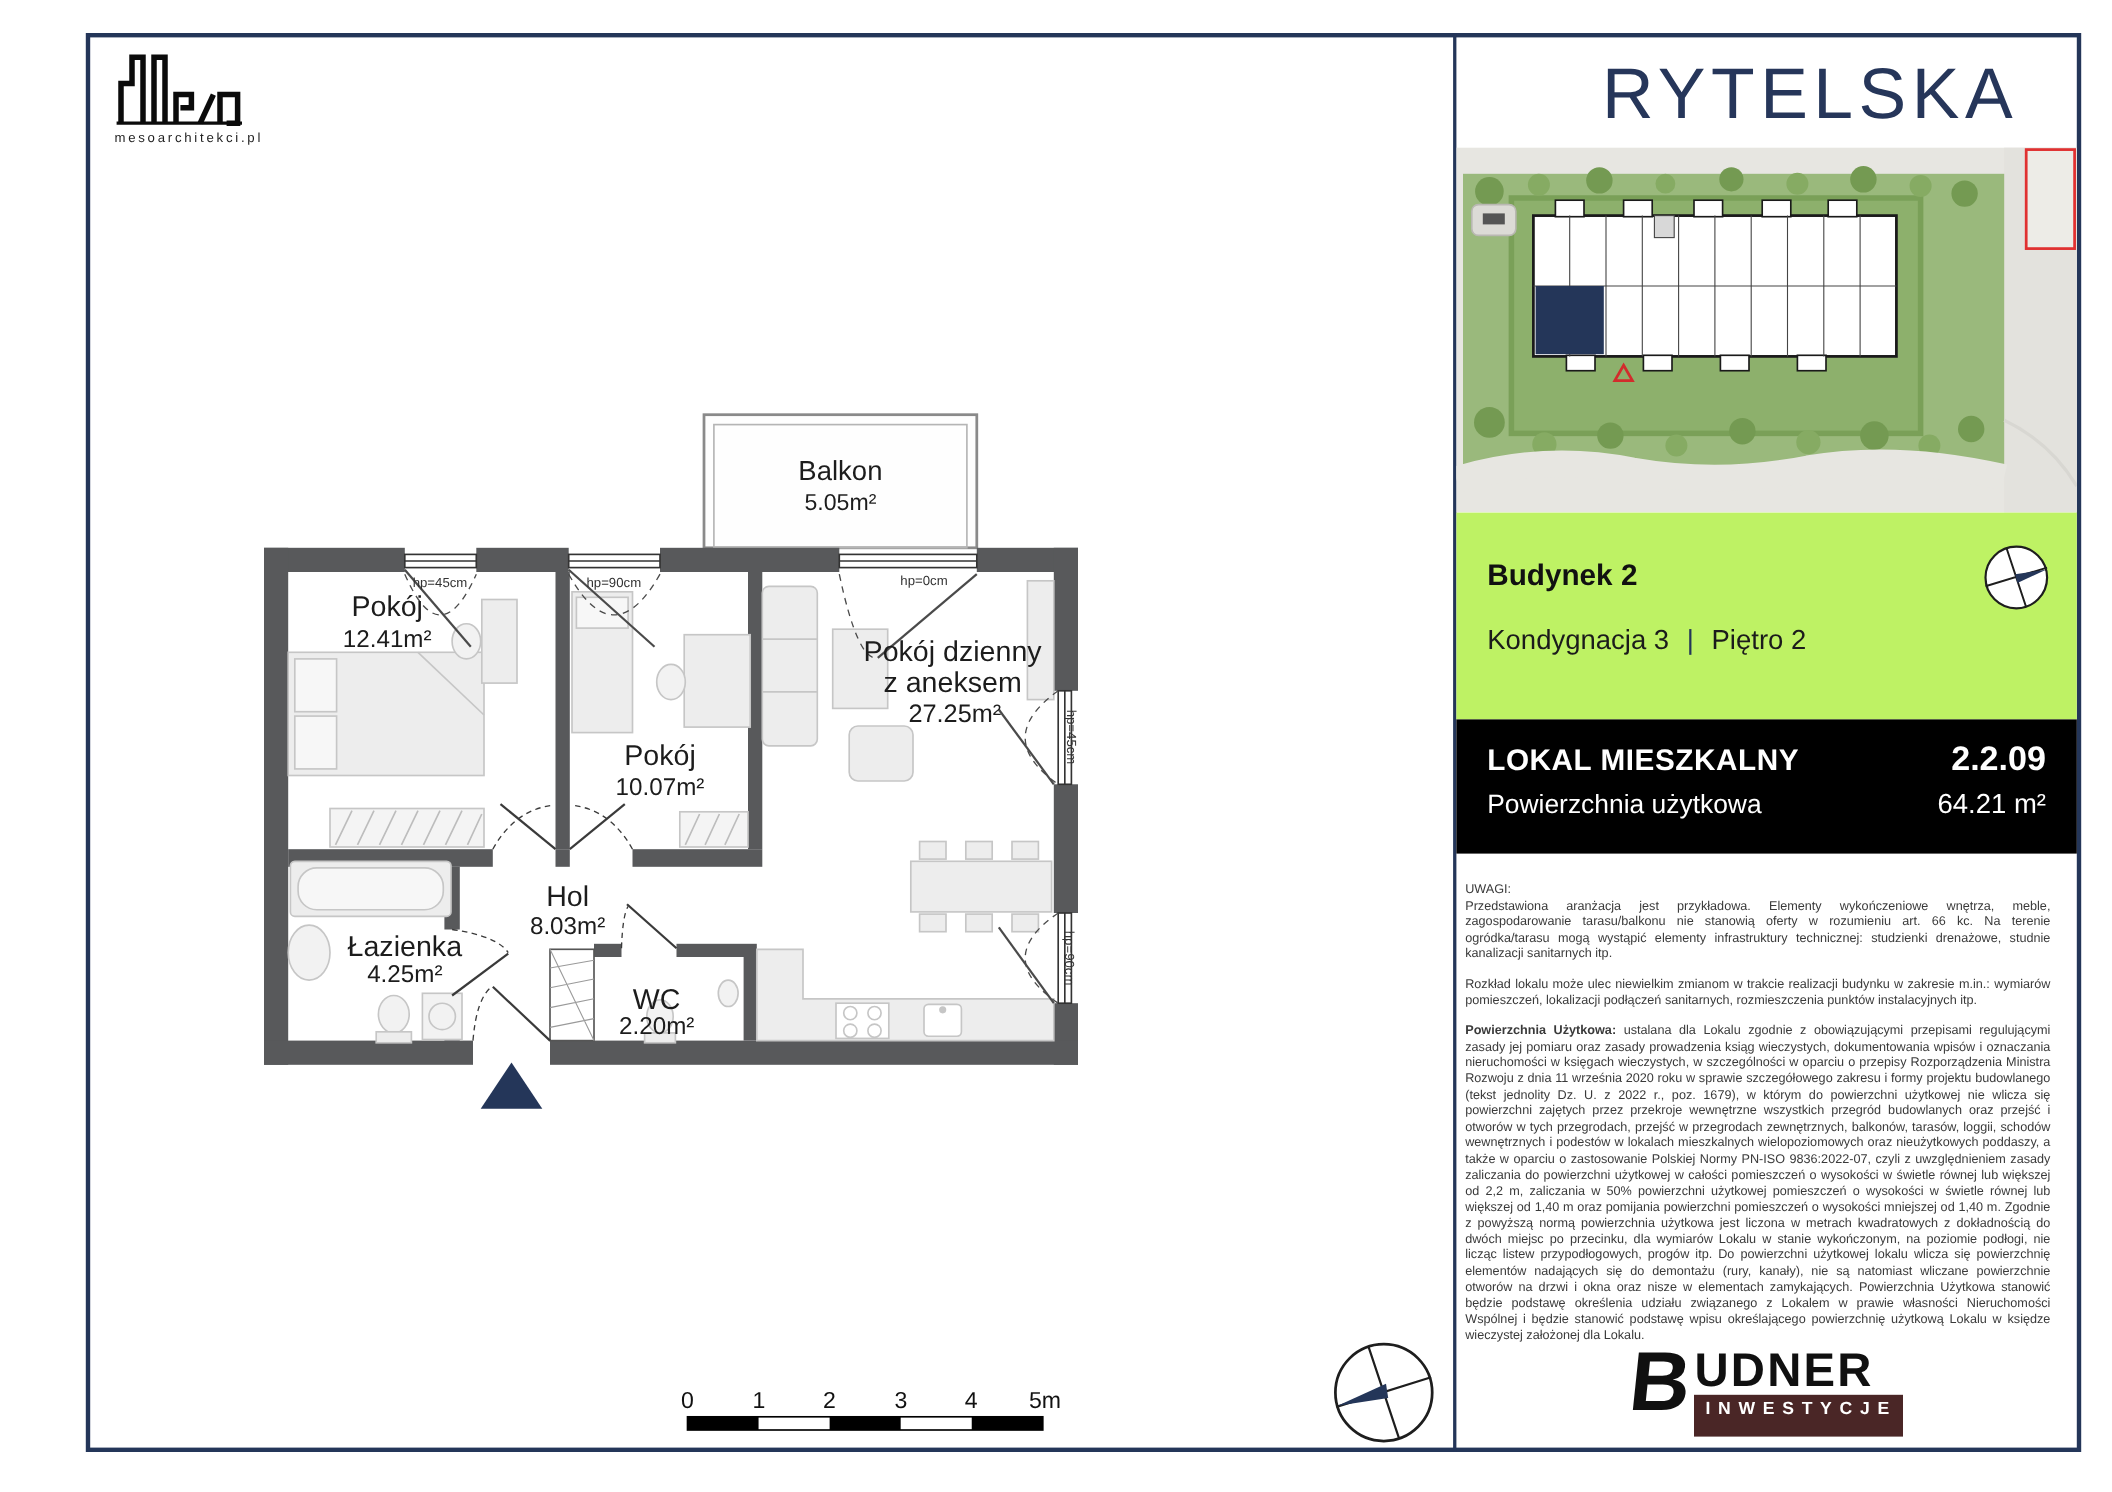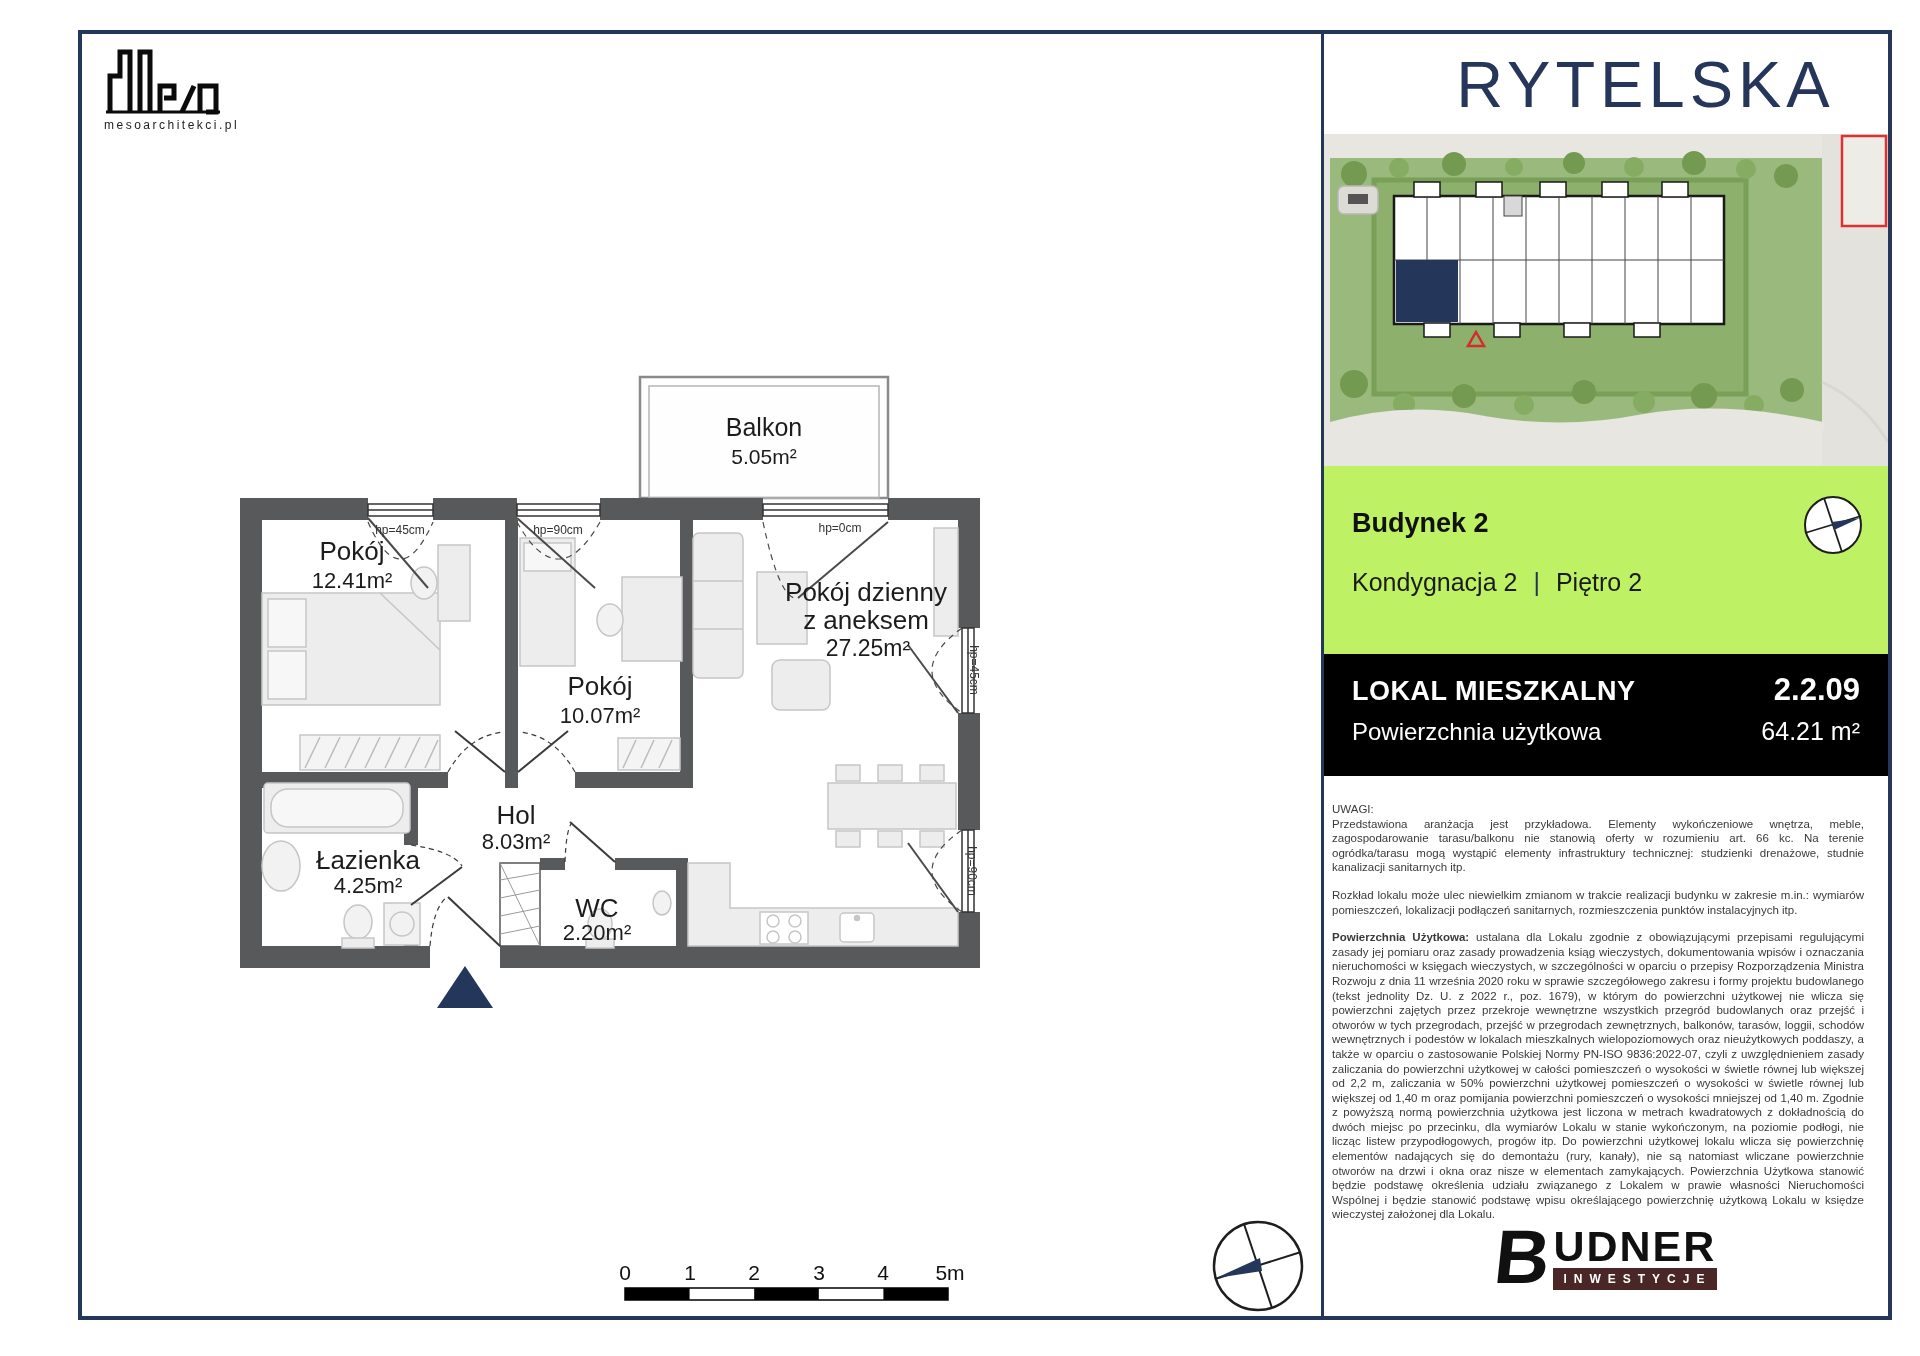--- a/index.html
+++ b/index.html
@@ -37,22 +37,22 @@
   .notes{position:absolute;left:1324px;top:776px;width:564px;box-sizing:border-box;
          padding:26px 24px 0 8px;color:#3a3a3a;font-size:11.5px;line-height:14.6px;text-align:justify;}
   .notes p{margin:0 0 13px 0;}
   .notes .lead{font-weight:700;}
 
   .budner{position:absolute;left:1324px;top:1226px;width:564px;display:flex;justify-content:center;}
   .budner-logo{display:flex;align-items:flex-start;}
   .budner-b{font-size:76px;line-height:62px;font-weight:800;color:#101010;transform:skewX(-6deg);}
   .budner-right{display:flex;flex-direction:column;margin-left:4px;}
   .budner-name{font-size:43px;line-height:40px;font-weight:800;letter-spacing:2px;color:#101010;}
-  .budner-bar{margin-top:2px;background:#4a2626;color:#fff;font-size:12px;font-weight:700;
-              letter-spacing:7px;padding:4px 6px 4px 10px;text-align:center;}
+  .budner-bar{margin-top:2px;background:#4a2626;color:#fff;font-size:16px;font-weight:700;
+              letter-spacing:7px;padding:4px 6px 16px 10px;text-align:center;}
 </style>
 </head>
 <body>
 
 <div class="page">
   <div class="frame"></div>
   <div class="vdivider"></div>
 
   <div class="meso">
     <svg width="120" height="72" viewBox="0 0 120 72">
@@ -293,21 +293,21 @@
     <path d="M0,302 Q80,278 160,294 Q240,308 320,292 Q400,278 498,300" stroke="#e7e6e1" stroke-width="24" fill="none"></path>
     <path d="M498,248 Q540,268 564,308" stroke="#d8d7d2" stroke-width="3" fill="none"></path>
     <rect x="518" y="2" width="44" height="90" fill="#edece7" stroke="#e03131" stroke-width="2.5"></rect>
     <rect x="14" y="52" width="40" height="28" rx="6" fill="#dcdbd6" stroke="#b9b8b2" stroke-width="1.5"></rect>
     <rect x="24" y="60" width="20" height="10" fill="#555"></rect>
   </svg>
 
   <div class="unitinfo">
     <div class="building-name">Budynek 2</div>
     <div class="floor-row">
-      <span>Kondygnacja 2</span><span class="pipe">|</span><span>Piętro 2</span>
+      <span>Kondygnacja 3</span><span class="pipe">|</span><span>Piętro 2</span>
     </div>
     <svg class="compass-small" width="62" height="62" viewBox="0 0 62 62">
       <circle cx="31" cy="31" r="28" fill="#fff" stroke="#1e1e1e" stroke-width="2"></circle>
       <path d="M22,4 L40,58 M3,39 L59,22" stroke="#1e1e1e" stroke-width="1.8" fill="none"></path>
       <polygon points="58,24 30,28 32,36" fill="#243659"></polygon>
     </svg>
   </div>
 
   <div class="band">
     <div class="band-row band-row1">

